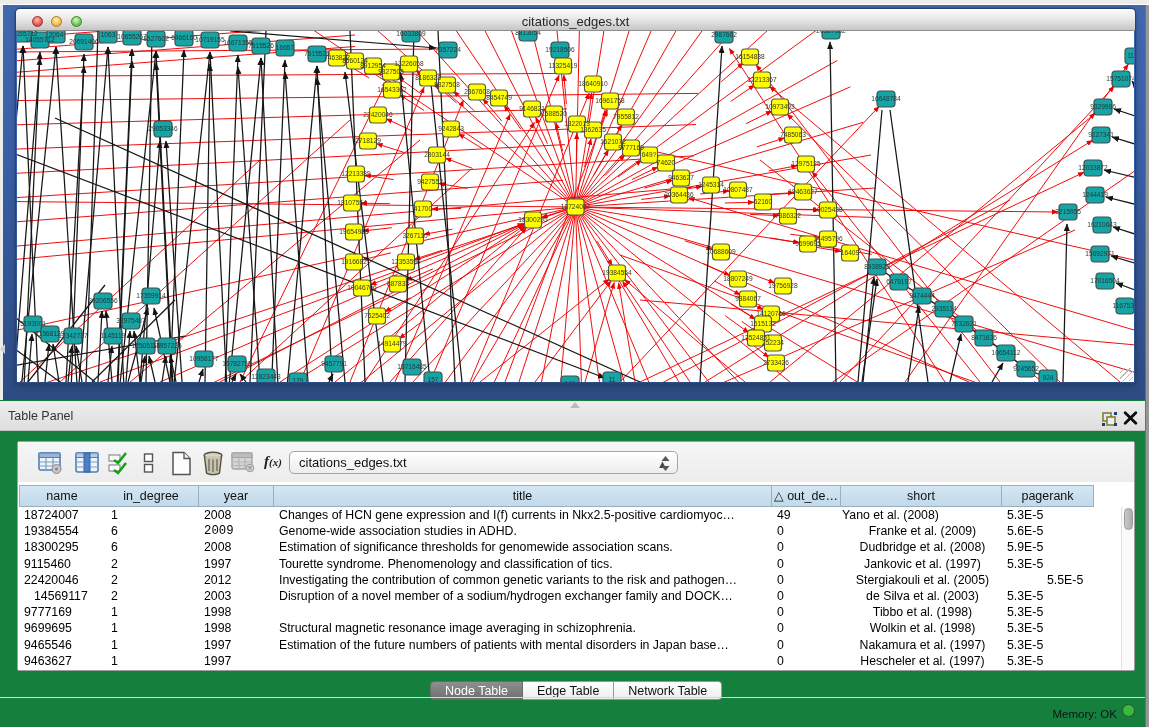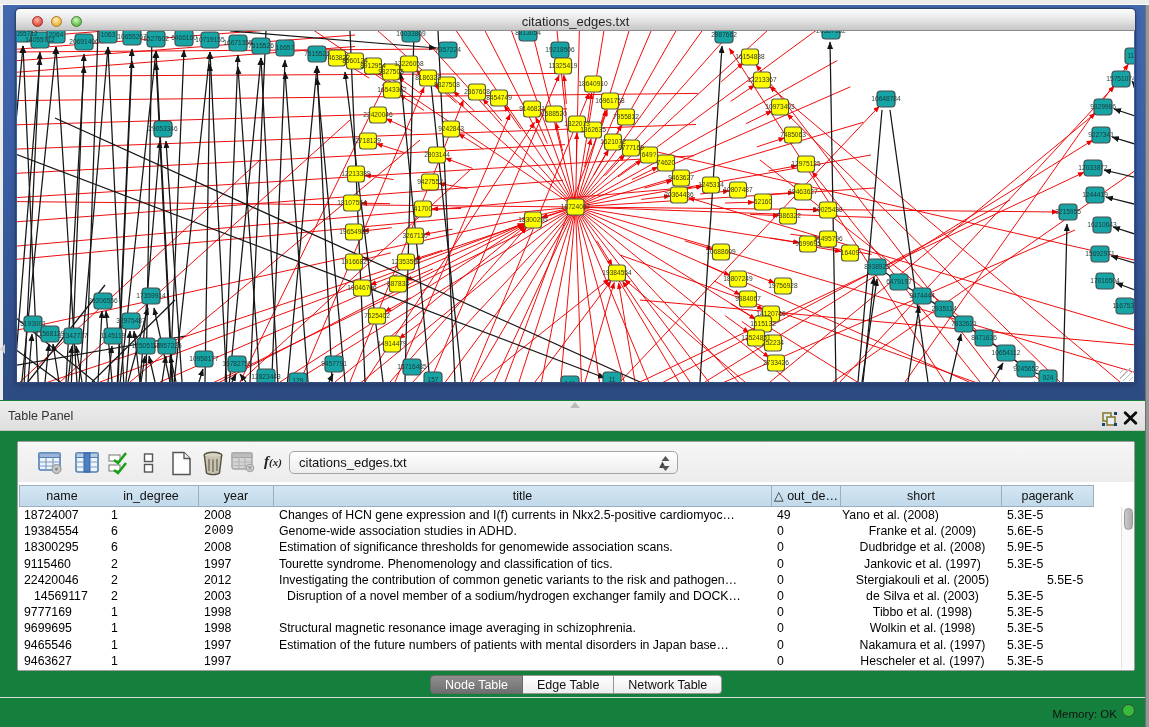--- a/index.html
+++ b/index.html
@@ -46,21 +46,21 @@
 .hc{position:absolute;top:0;height:22px;background:linear-gradient(#d4e6f2,#c1d9ea);border:1px solid #9bb0bf;border-left:0;font-size:12.5px;color:#111;text-align:center;line-height:21px}
 .hc:first-child{border-left:1px solid #9fb4c2}
 
 #rows{position:absolute;left:1px;top:65px;width:1074px}
 .tr{position:relative;height:16.2px;white-space:nowrap}
 .td{position:absolute;top:0;font-size:12.3px;color:#000;overflow:hidden;line-height:16px}
 
 #vsb{position:absolute;left:1103px;top:65px;width:13px;height:162px;background:#fafafa;border-left:1px solid #e0e0e0}
 #vthumb{position:absolute;left:1.5px;top:1px;width:9px;height:22px;background:linear-gradient(90deg,#c9c9c9,#adadad);border-radius:5px;border:1px solid #9a9a9a}
 
-#tabs{position:absolute;left:430px;top:275px;height:19px;white-space:nowrap}
+#tabs{position:absolute;left:430px;top:281px;height:19px;white-space:nowrap}
 .tab{display:inline-block;height:19px;font-size:12.5px;line-height:18px;padding:0 14px;border:1px solid #989898;border-left:0;background:linear-gradient(#ffffff,#ededed);color:#111;vertical-align:top}
 .tab.sel{background:linear-gradient(#8f8f8f,#6f6f6f);color:#fff;border-color:#6a6a6a;border-radius:4px 0 0 4px;border-left:1px solid #6a6a6a}
 .tab.last{border-radius:0 4px 4px 0}
 
 #sline{position:absolute;left:0;top:297px;width:1149px;border-top:1px solid #d8d8d8}
 #mem{position:absolute;right:32px;top:308px;font-size:11.5px;color:#111}
 #memdot{position:absolute;right:14px;top:304px;width:13px;height:13px;border-radius:50%;background:#38bb3c;border:1.5px solid #2f4f2f}
 
 #rstrip{position:absolute;right:0;top:5px;width:4px;height:722px;background:#979797;border-left:1px solid #6f6f6f}
 </style></head>
@@ -730,21 +730,21 @@
             <div class="td" style="left:185px;width:70px;">2012</div>
             <div class="td" style="left:260px;width:494px;">Investigating the contribution of common genetic variants to the risk and pathogen…</div>
             <div class="td" style="left:758px;width:60px;">0</div>
             <div class="td" style="left:823px;width:161px;text-align:center;">Stergiakouli et al. (2005)</div>
             <div class="td" style="left:988px;width:100px;margin-left:40px;">5.5E-5</div>
           </div>
           <div class="tr">
             <div class="td" style="left:15px;width:80px;">14569117</div>
             <div class="td" style="left:92px;width:90px;">2</div>
             <div class="td" style="left:185px;width:70px;">2003</div>
-            <div class="td" style="left:268px;width:494px;">Disruption of a novel member of a sodium/hydrogen exchanger family and DOCK…</div>
+            <div class="td" style="left:260px;width:494px;">Disruption of a novel member of a sodium/hydrogen exchanger family and DOCK…</div>
             <div class="td" style="left:758px;width:60px;">0</div>
             <div class="td" style="left:823px;width:161px;text-align:center;">de Silva et al. (2003)</div>
             <div class="td" style="left:988px;width:100px;">5.3E-5</div>
           </div>
           <div class="tr">
             <div class="td" style="left:5px;width:80px;">9777169</div>
             <div class="td" style="left:92px;width:90px;">1</div>
             <div class="td" style="left:185px;width:70px;">1998</div>
             <div class="td" style="left:758px;width:60px;">0</div>
             <div class="td" style="left:823px;width:161px;text-align:center;">Tibbo et al. (1998)</div>

